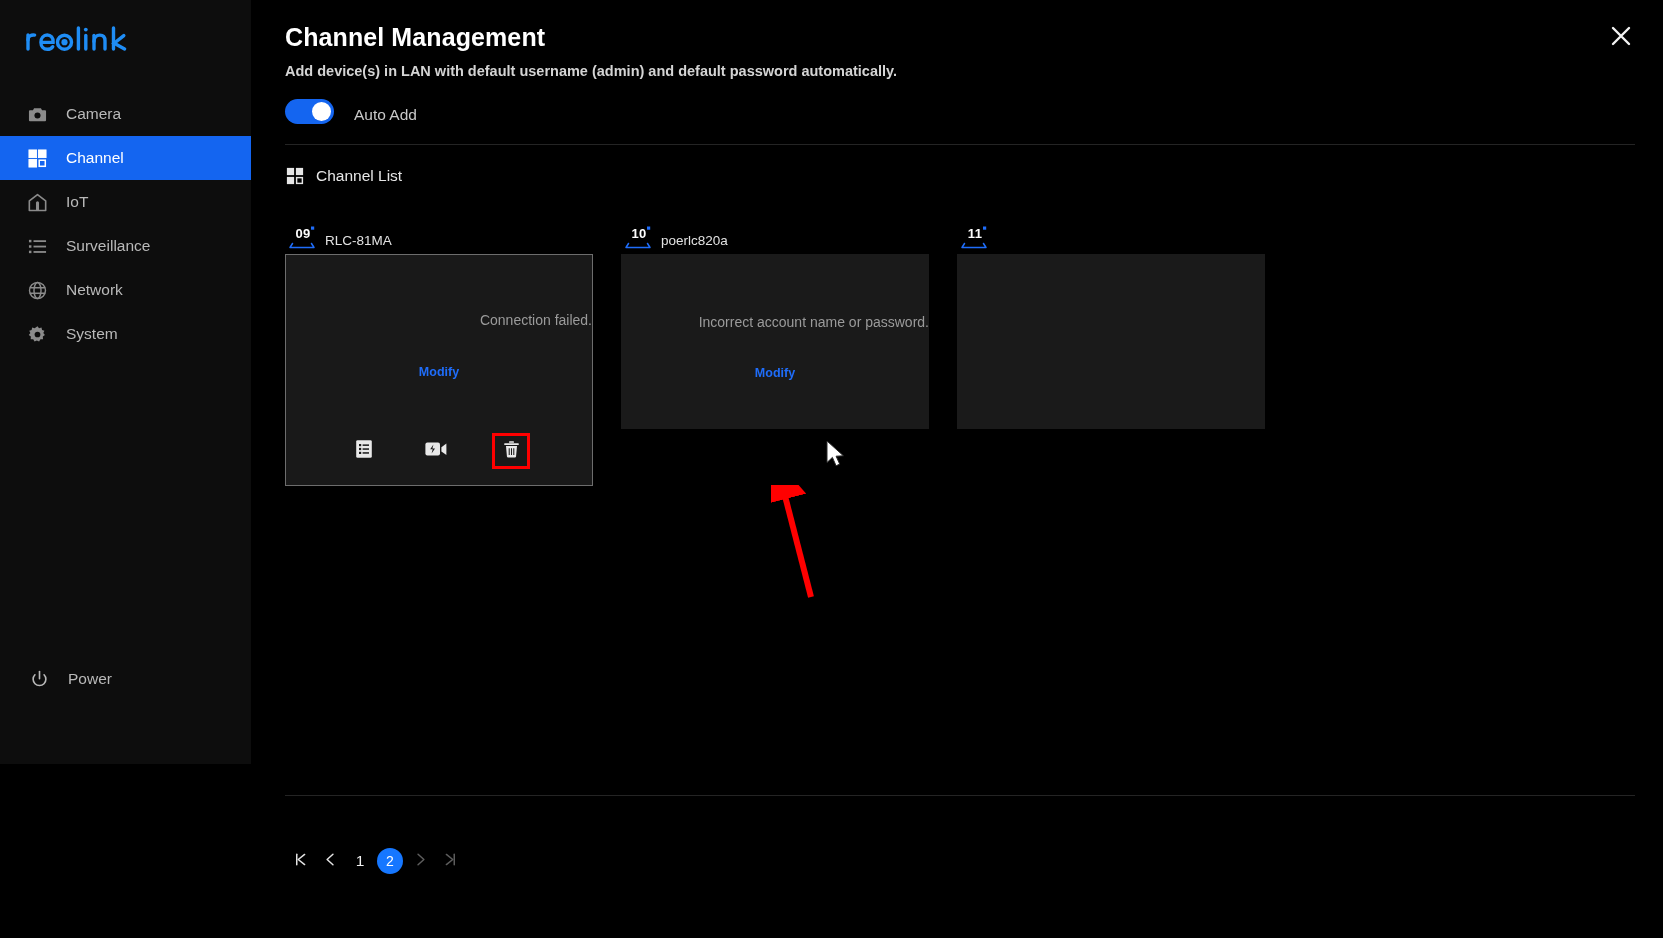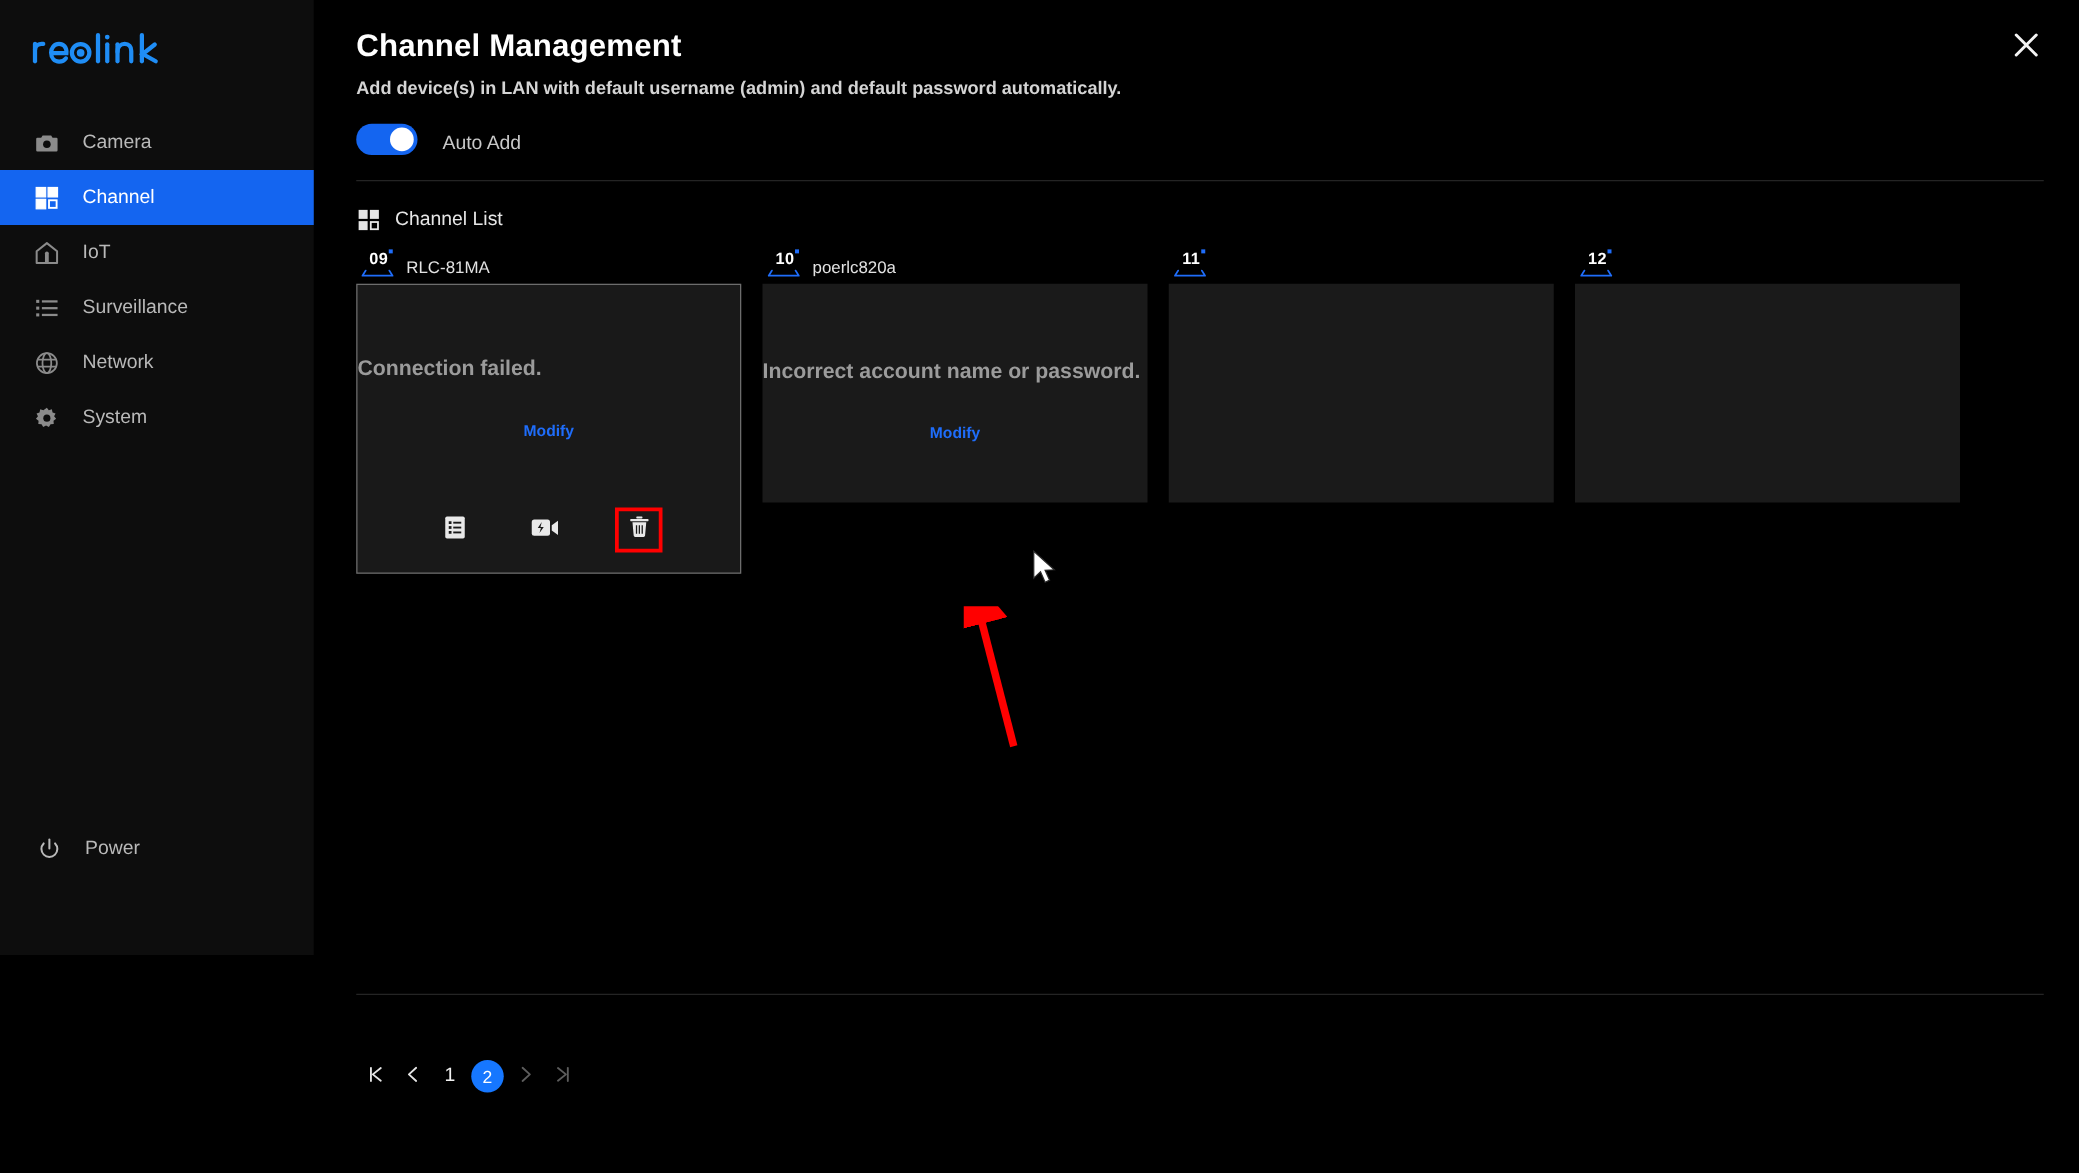--- a/index.html
+++ b/index.html
@@ -149,22 +149,22 @@
     display:flex; align-items:center; justify-content:center;
   }
   .section-head .sec-label {
     color: #e6e6e6;
     font-size: 15.5px;
   }
 
   
   .grid {
     display: flex;
-    margin-top: 12px;
-    gap: 17px;
+    margin-top: 39px;
+    gap: 28px;
   }
   .card-wrap {
     width: 308px;
   }
   .card-head {
     display: flex;
     align-items: flex-end;
     height: 24px;
     padding-left: 2px;
   }
@@ -203,24 +203,23 @@
   }
   .card.tall {
     height: 232px;
     border: 1px solid #6d6d6d;
     background: #191919;
   }
   .card-msg {
     position: absolute;
     left: 0; right: 0;
     top: 60px;
-    text-align: left;
+    text-align: right;
     color: #9b9b9b;
-    font-size: 17px;
-    font-weight: bold;
+    font-size: 14px;
   }
   .card.tall .card-msg { top: 57px; }
   .card-modify {
     position: absolute;
     left: 0; right: 0;
     top: 112px;
     text-align: center;
     color: #1f6dfa;
     font-size: 12.5px;
     font-weight: 700;
@@ -536,35 +535,20 @@
               <rect x="24" y="0.5" width="3.2" height="3.2" fill="#1f6dfa"></rect>
             </svg>
           </div>
           <div class="card-name"></div>
         </div>
         <div class="card">
           <div class="card-msg"></div>
         </div>
       </div>
 
-      <div class="card-wrap">
-        <div class="card-head">
-          <div class="badge">
-            <span class="num">12</span>
-            <svg class="mark" width="32" height="24" viewBox="0 0 32 24">
-              <path d="M3 21.5 L5.5 17.5 M3 21.5 L27 21.5 M27 21.5 L24.5 17.5" stroke="#1f6dfa" stroke-width="1.5" fill="none" stroke-linecap="round"></path>
-              <rect x="24" y="0.5" width="3.2" height="3.2" fill="#1f6dfa"></rect>
-            </svg>
-          </div>
-          <div class="card-name"></div>
-        </div>
-        <div class="card">
-          <div class="card-msg"></div>
-        </div>
-      </div>
 
     </div>
 
     <div class="bottom-hr"></div>
 
     <div class="pager">
       <div class="pg">
         <span>
           <svg width="15" height="15" viewBox="0 0 16 16">
               <g fill="none" stroke="#e4e4e4" stroke-width="1.6" stroke-linecap="round" stroke-linejoin="round">

